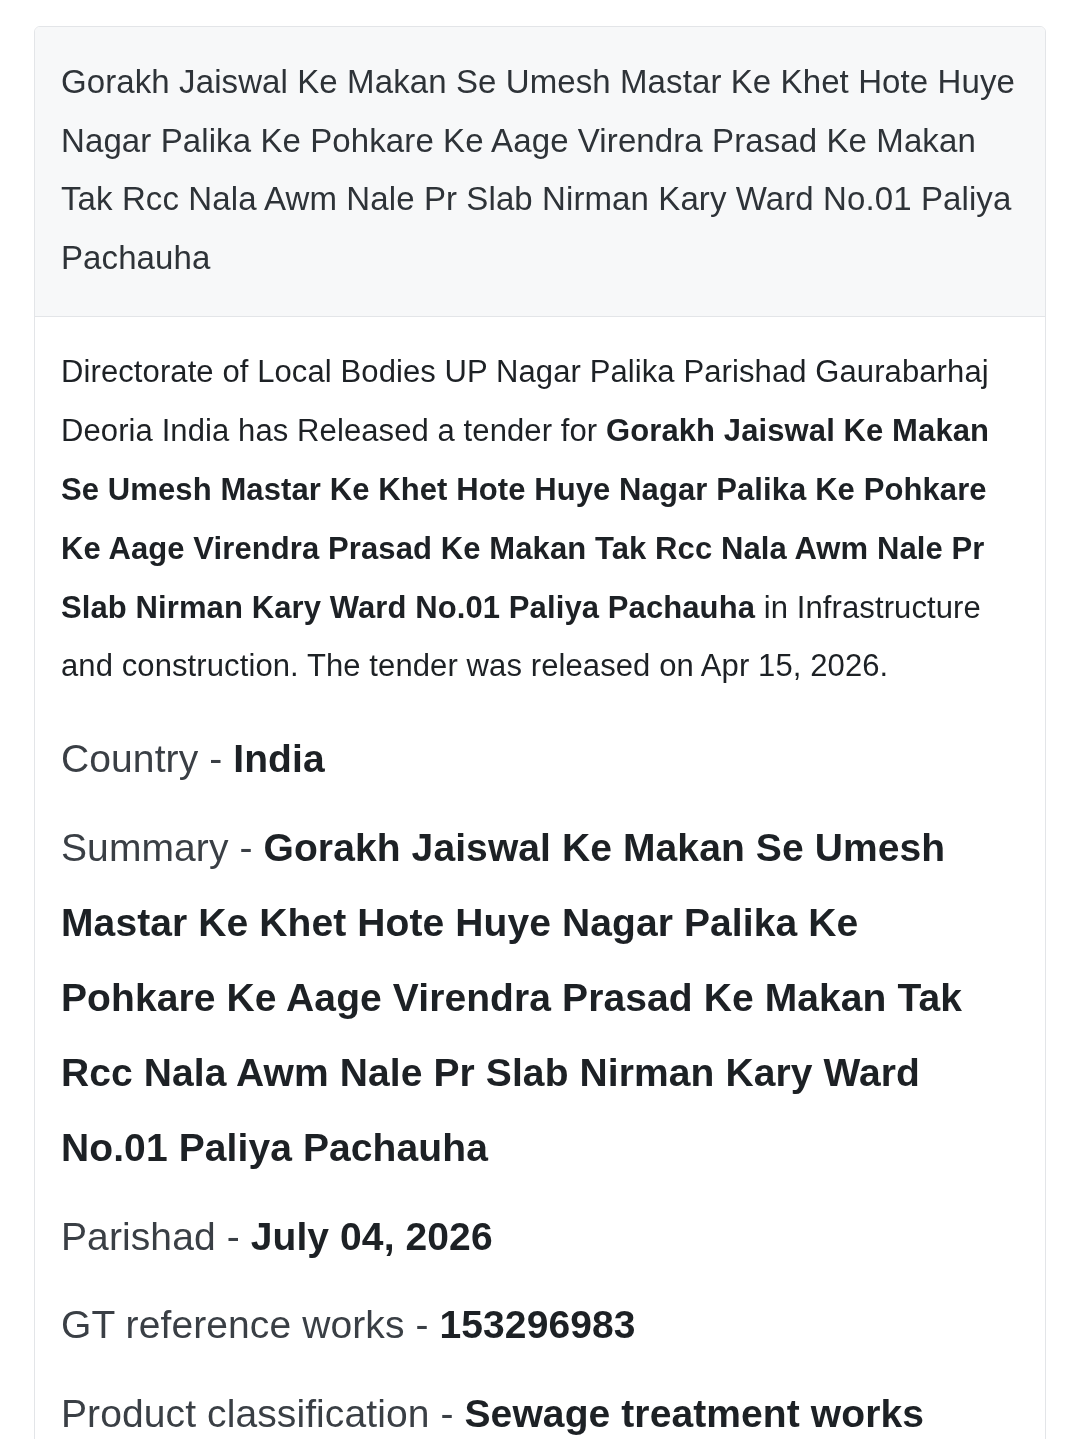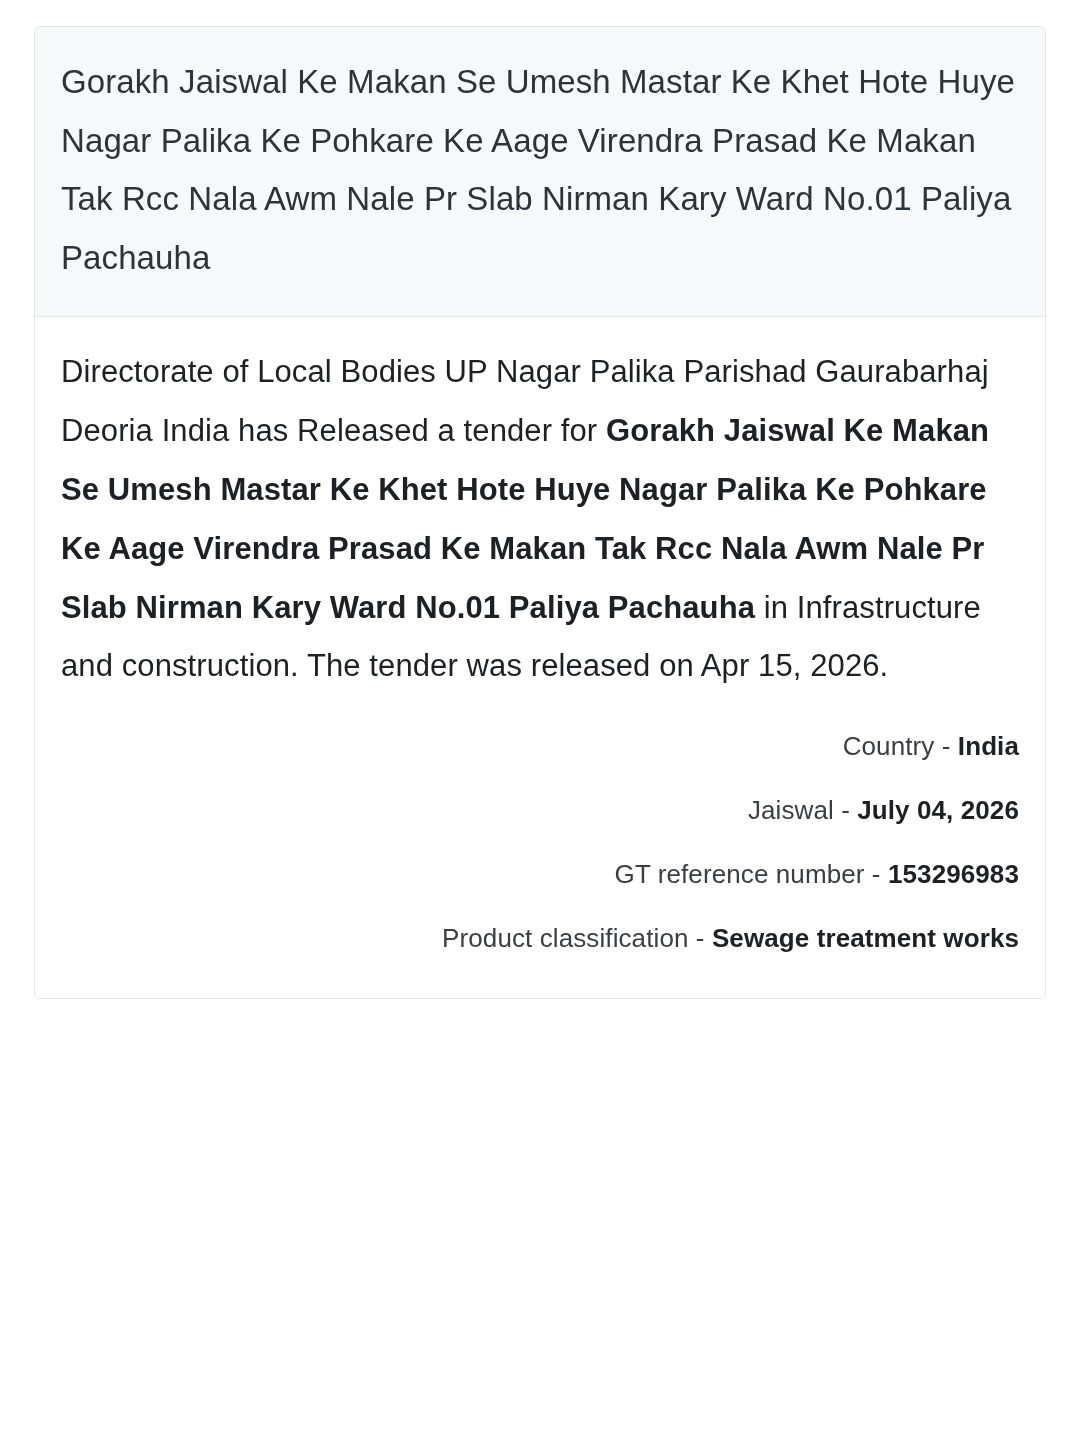--- a/index.html
+++ b/index.html
@@ -44,27 +44,26 @@
     color: #1d2125;
     font-weight: 700;
     margin: 0 0 26px 0;
     letter-spacing: 0.1px;
   }
   .lede .normal {
     font-weight: 400;
     margin-top: 20px;
   }
   .field {
-    font-size: 26px;
+    font-size: 39px;
     line-height: 1.92;
     color: #3a3f45;
     font-weight: 400;
     margin: 0 0 14px 0;
     letter-spacing: 0.1px;
-    text-align: right;
   }
   .field .val {
     font-weight: 700;
     color: #1d2125;
   }
   .field:last-child {
     margin-bottom: 0;
   }
 </style>
 </head>
@@ -80,27 +79,30 @@
     <div class="card-body">
 
       <p class="lede">
         <span class="normal">Directorate of Local Bodies UP Nagar Palika Parishad Gaurabarhaj Deoria India has Released a tender for </span><span>Gorakh Jaiswal Ke Makan Se Umesh Mastar Ke Khet Hote Huye Nagar Palika Ke Pohkare Ke Aage Virendra Prasad Ke Makan Tak Rcc Nala Awm Nale Pr Slab Nirman Kary Ward No.01 Paliya Pachauha</span><span class="normal"> in Infrastructure and construction. The tender was released on Apr 15, 2026.</span>
       </p>
 
       <p class="field">
         <span>Country - </span><span class="val">India</span>
       </p>
 
-
       <p class="field">
-        <span>Jaiswal - </span><span class="val">July 04, 2026</span>
+        <span>Summary - </span><span class="val">Gorakh Jaiswal Ke Makan Se Umesh Mastar Ke Khet Hote Huye Nagar Palika Ke Pohkare Ke Aage Virendra Prasad Ke Makan Tak Rcc Nala Awm Nale Pr Slab Nirman Kary Ward No.01 Paliya Pachauha</span>
       </p>
 
       <p class="field">
-        <span>GT reference number - </span><span class="val">153296983</span>
+        <span>Parishad - </span><span class="val">July 04, 2026</span>
+      </p>
+
+      <p class="field">
+        <span>GT reference works - </span><span class="val">153296983</span>
       </p>
 
       <p class="field">
         <span>Product classification - </span><span class="val">Sewage treatment works</span>
       </p>
 
     </div>
   </div>
 </div>
 

